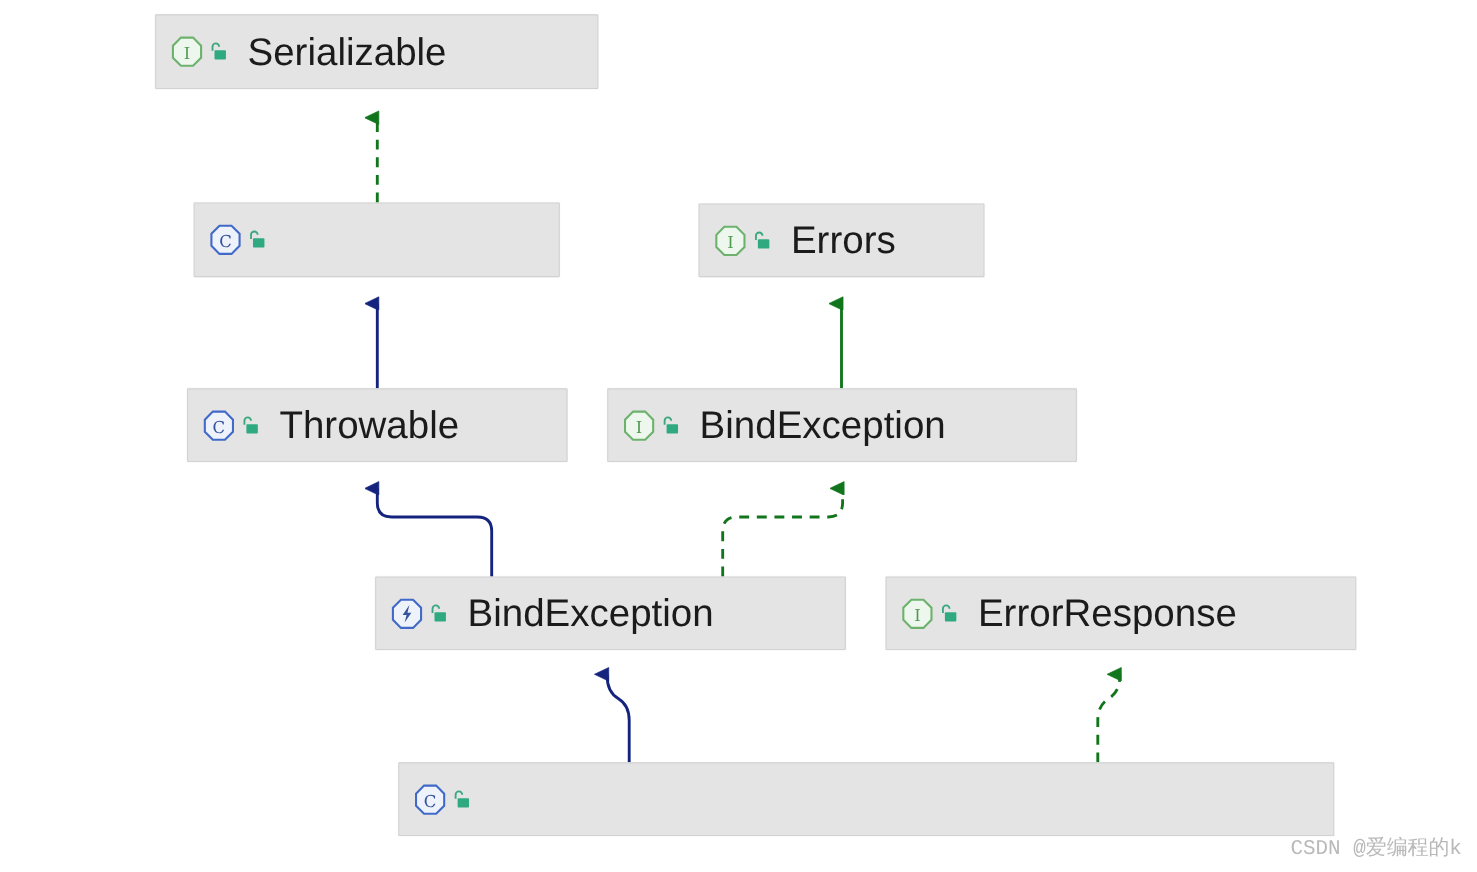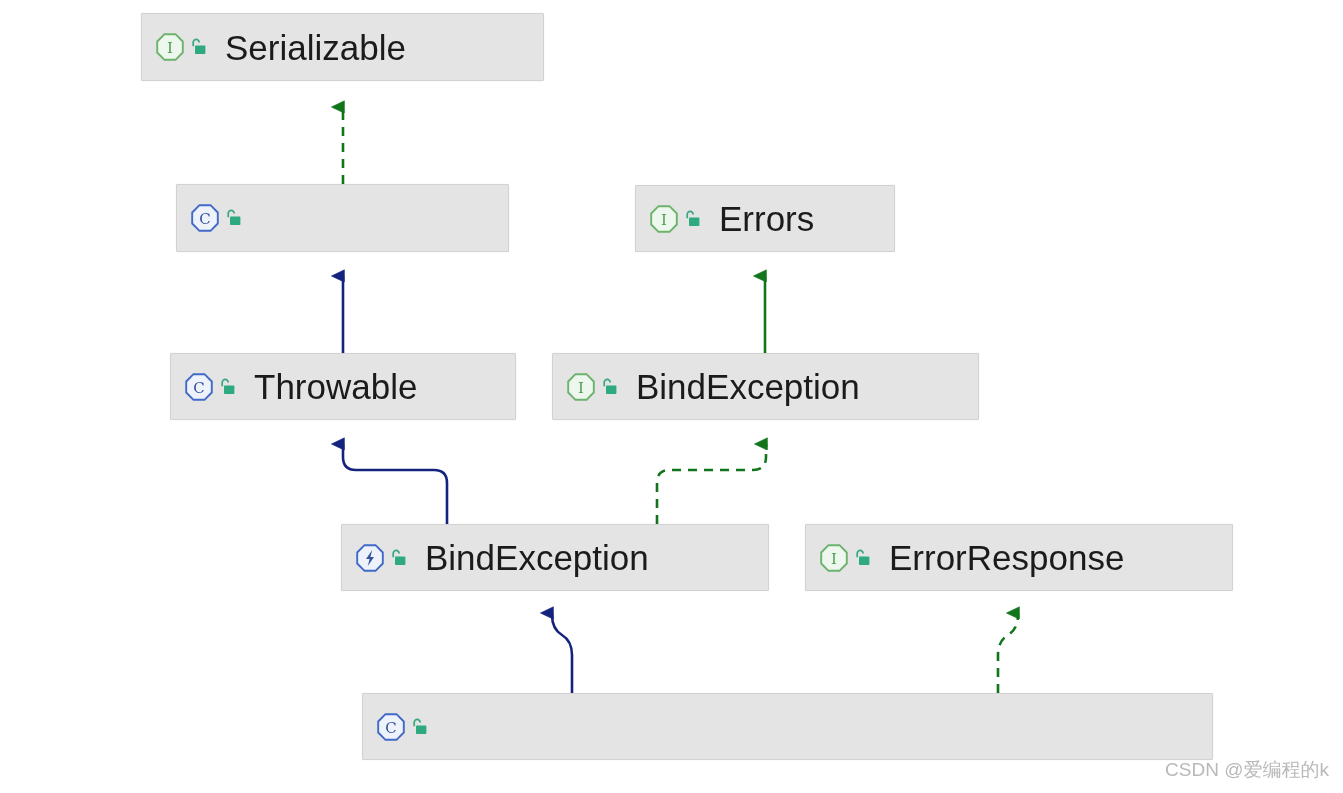--- a/index.html
+++ b/index.html
@@ -59,21 +59,21 @@
     line-height: 1;
     color: #1b1b1b;
     letter-spacing: 0px;
     white-space: nowrap;
   }
   .watermark {
     position: absolute;
     z-index: 3;
     right: 14px;
     bottom: 10px;
-    font-family: Liberation Sans, sans-serif;
+    font-family: Liberation Mono, monospace;
     font-size: 19px;
     color: #b9b9b9;
     white-space: nowrap;
   }
 </style>
 </head>
 <body>
 
 <div id="diagram-root">
 

